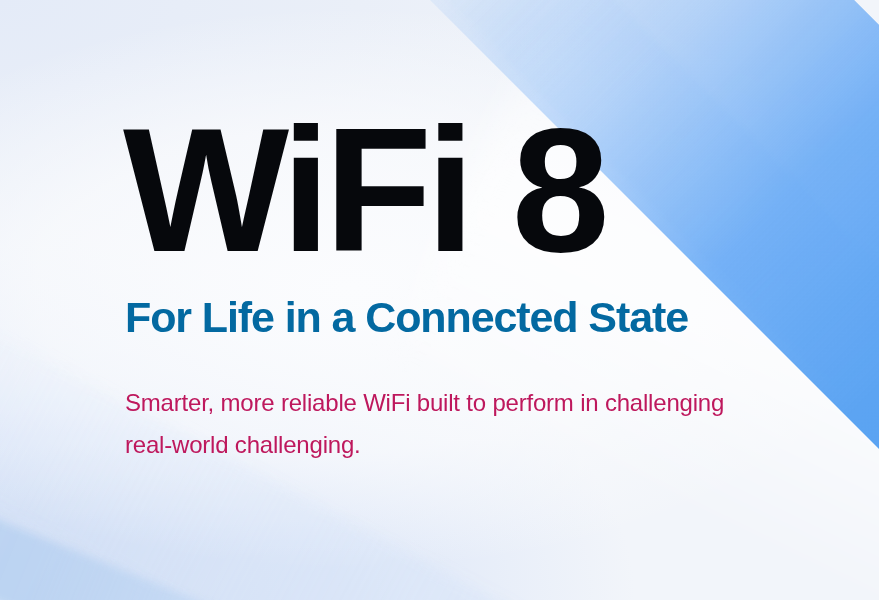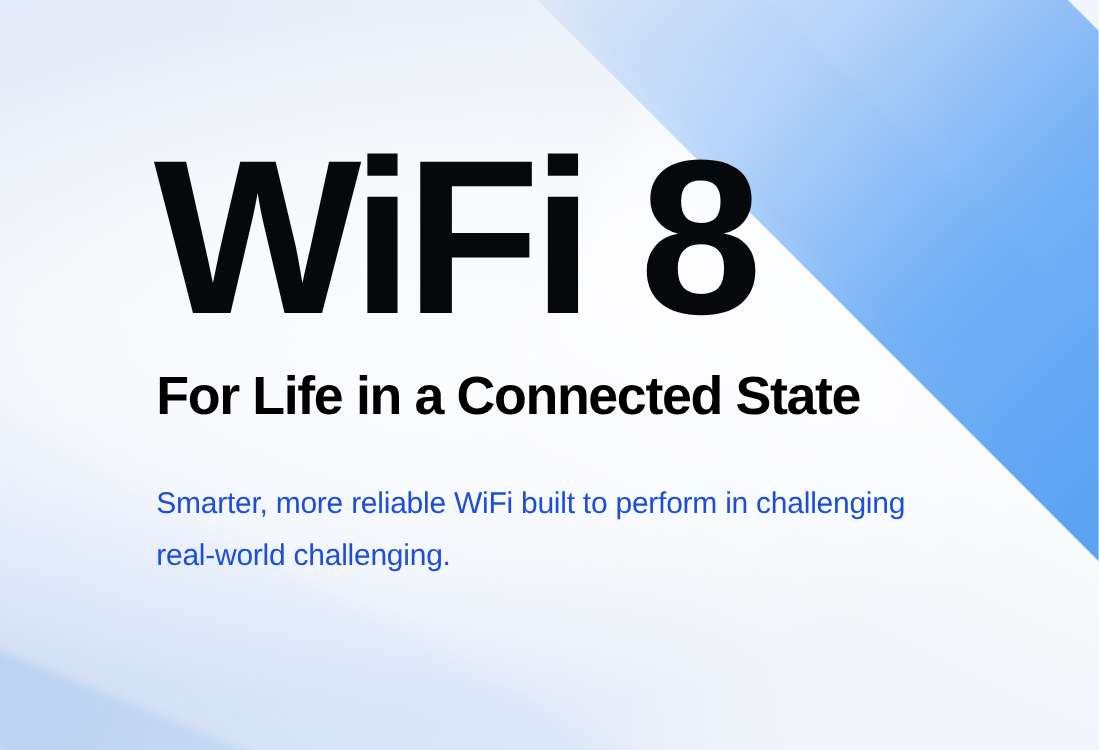--- a/index.html
+++ b/index.html
@@ -191,36 +191,36 @@
   .subheadline {
     position: absolute;
     top: 296px;
     left: 2px;
     margin: 0;
     font-family: "Liberation Sans", sans-serif;
     font-weight: bold;
     font-size: 43px;
     line-height: 1;
     letter-spacing: -1.1px;
-    color: #000000;
+    color: #0369a1;
     white-space: nowrap;
   }
 
   .body-copy {
     position: absolute;
     top: 382px;
     left: 2px;
     width: 680px;
     margin: 0;
     font-family: "Liberation Sans", sans-serif;
     font-weight: normal;
     font-size: 24px;
     line-height: 42px;
     letter-spacing: -0.2px;
-    color: #1d4ed8;
+    color: #be185d;
   }
   .body-copy .line {
     display: block;
     white-space: nowrap;
   }
 </style>
 </head>
 <body>
 
 <div id="hero">

